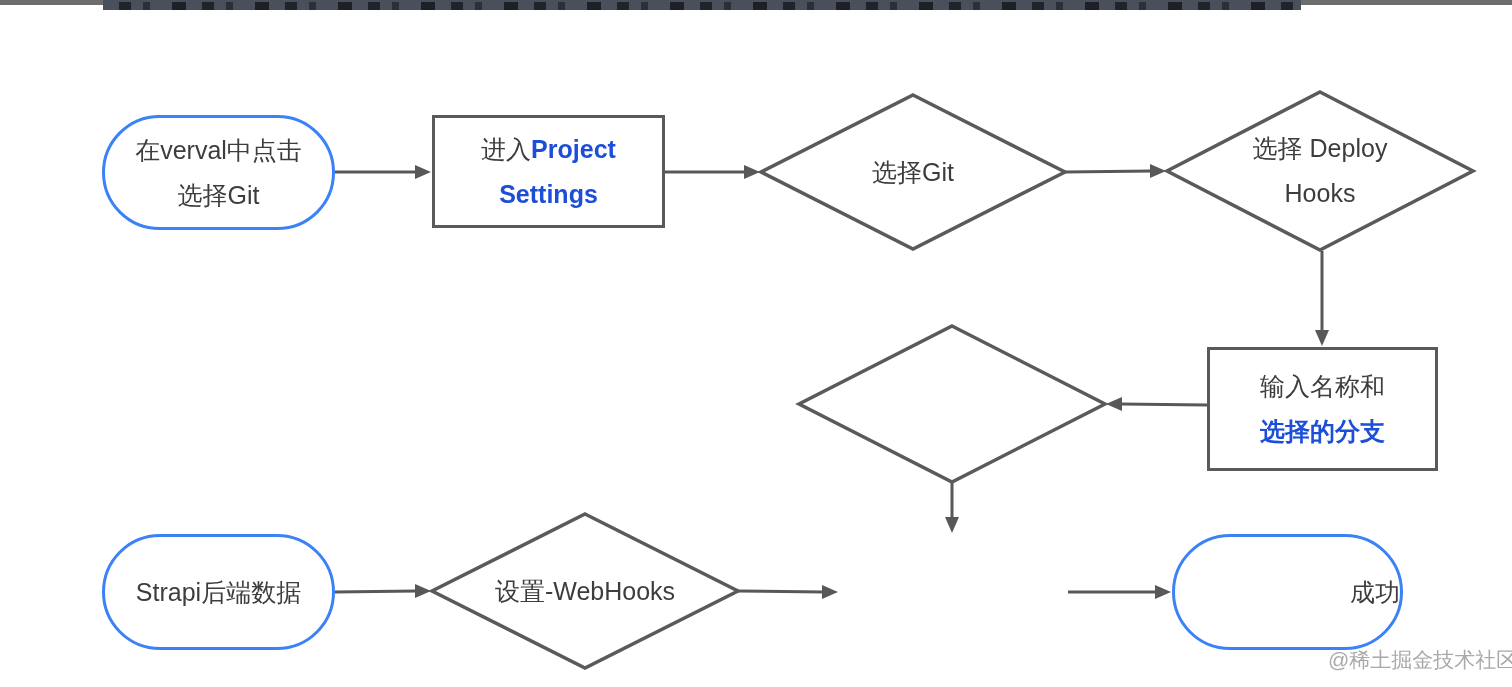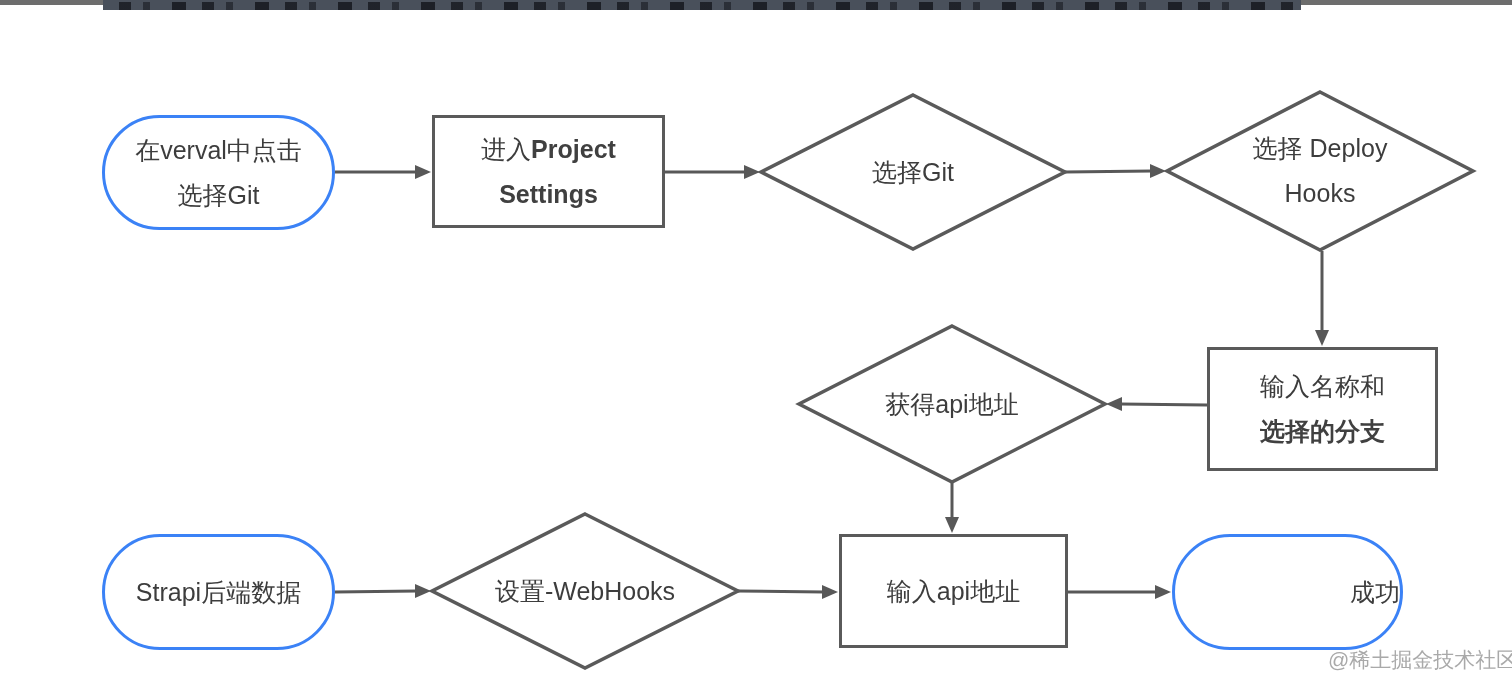--- a/index.html
+++ b/index.html
@@ -60,21 +60,21 @@
   .rect    { border: 3px solid #5a5a5a; }
   .diamond-label {
     position: absolute;
     transform: translate(-50%, -50%);
     text-align: center;
     font-size: 25px;
     line-height: 45px;
     color: #3d3d3d;
     white-space: nowrap;
   }
-  .b { font-weight: bold; color: #404040; }
+  .b { font-weight: bold; color: #1d4ed8; }
 
   
   .watermark {
     position: absolute;
     left: 1328px; top: 646px;
     font-size: 21px;
     color: #a9a9a9;
     white-space: nowrap;
   }
 </style>
@@ -134,34 +134,30 @@
 
   <div class="node rect" style="left:1207px; top:347px; width:231px; height:124px;">
     <div>输入名称和</div>
     <div class="b">选择的分支</div>
   </div>
 
   <div class="node stadium" style="left:102px; top:534px; width:233px; height:116px;">
     <div>Strapi后端数据</div>
   </div>
 
-  <div class="node rect" style="left:839px; top:534px; width:229px; height:114px;">
-    <div>输入api地址</div>
-  </div>
 
   <div class="node stadium" style="left:1172px; top:534px; width:231px; height:116px;align-items:flex-end;">
     <div>成功</div>
   </div>
 
   <div class="diamond-label" style="left:913px; top:172px;">选择Git</div>
 
   <div class="diamond-label" style="left:1320px; top:171px;">
     <div>选择 Deploy</div>
     <div>Hooks</div>
   </div>
 
-  <div class="diamond-label" style="left:952px; top:404px;">获得api地址</div>
 
   <div class="diamond-label" style="left:585px; top:591px;">设置-WebHooks</div>
 
   <div class="watermark">@稀土掘金技术社区</div>
 
 </div>
 
 </body></html>

